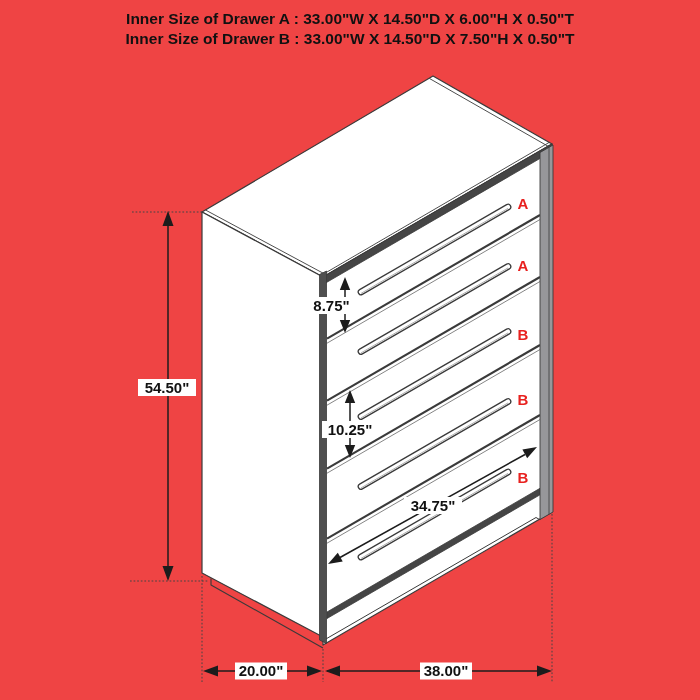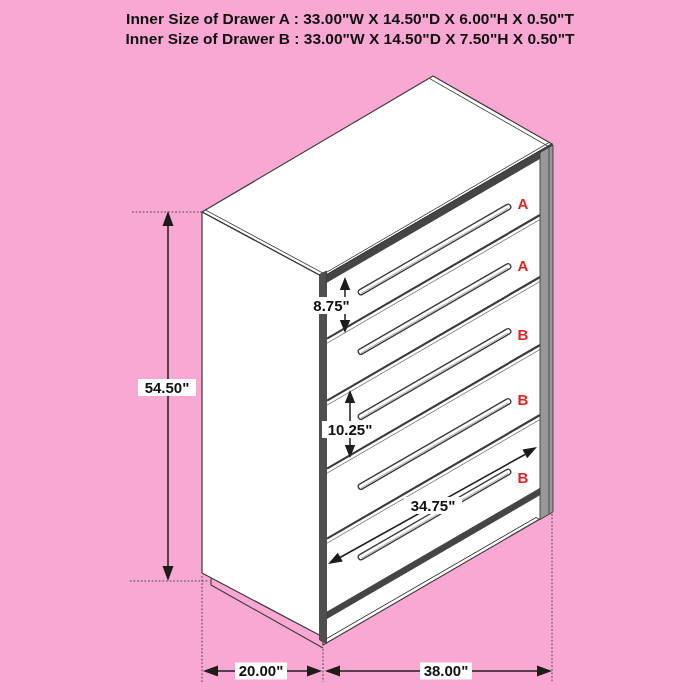--- a/index.html
+++ b/index.html
@@ -1,16 +1,16 @@
 <!DOCTYPE html>
 <html><head>
 <meta charset="utf-8">
 <style>
   html,body{margin:0;padding:0;background:#ffffff;}
-  .stage{position:relative;width:700px;height:700px;background:#f9a8d4;overflow:hidden;
+  .stage{position:relative;width:700px;height:700px;background:#ef4444;overflow:hidden;
          font-family:"Liberation Sans", sans-serif;}
   svg text{font-family:"Liberation Sans", sans-serif;}
   .hdr{font-size:15.5px;font-weight:bold;fill:#111;}
   .dim{font-size:15px;font-weight:bold;fill:#111;}
   .dlabel{font-size:15px;font-weight:bold;}
 </style>
 </head>
 <body>
 
 <div class="stage">

